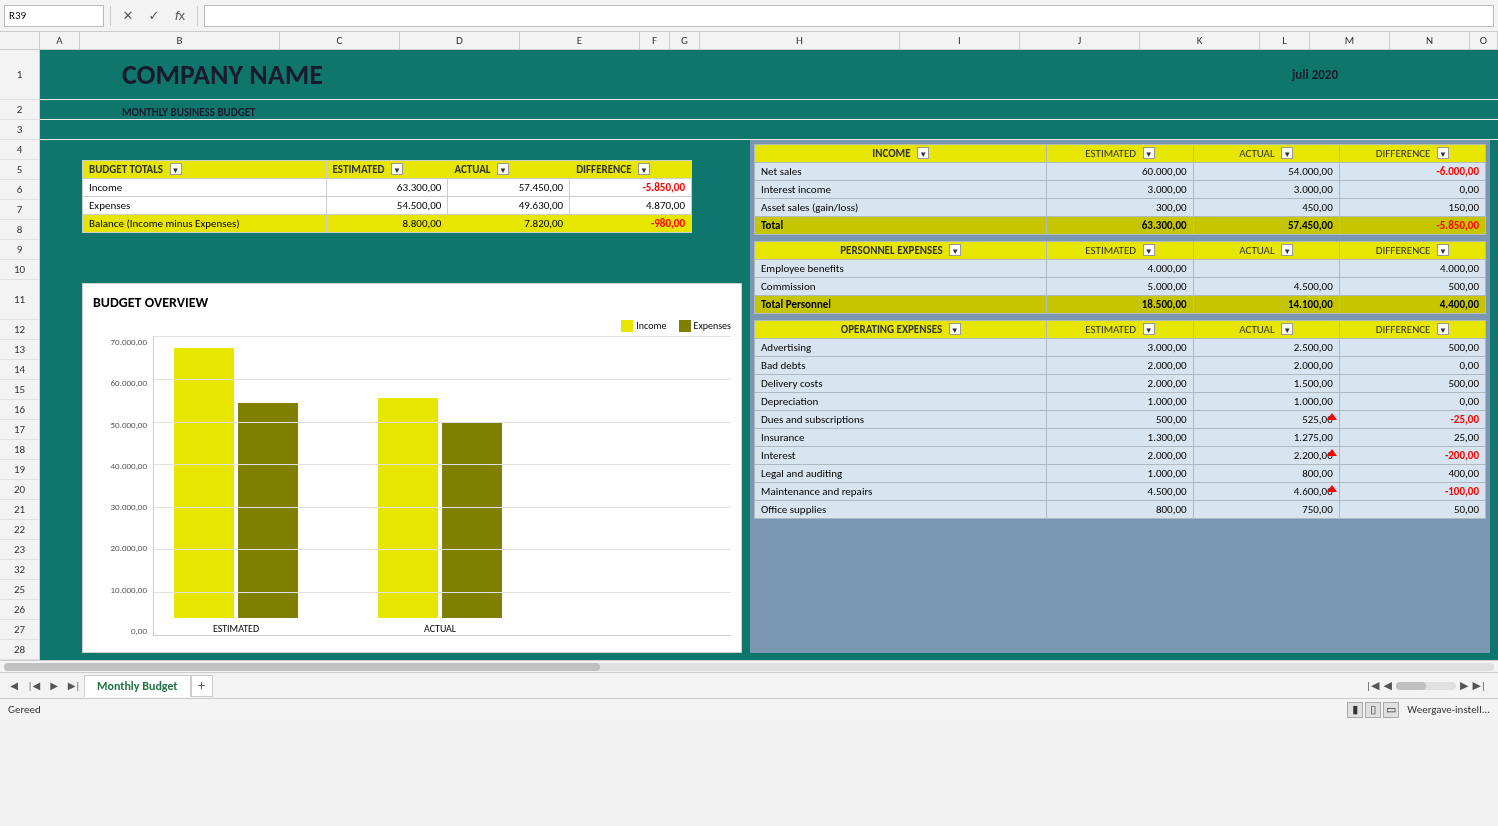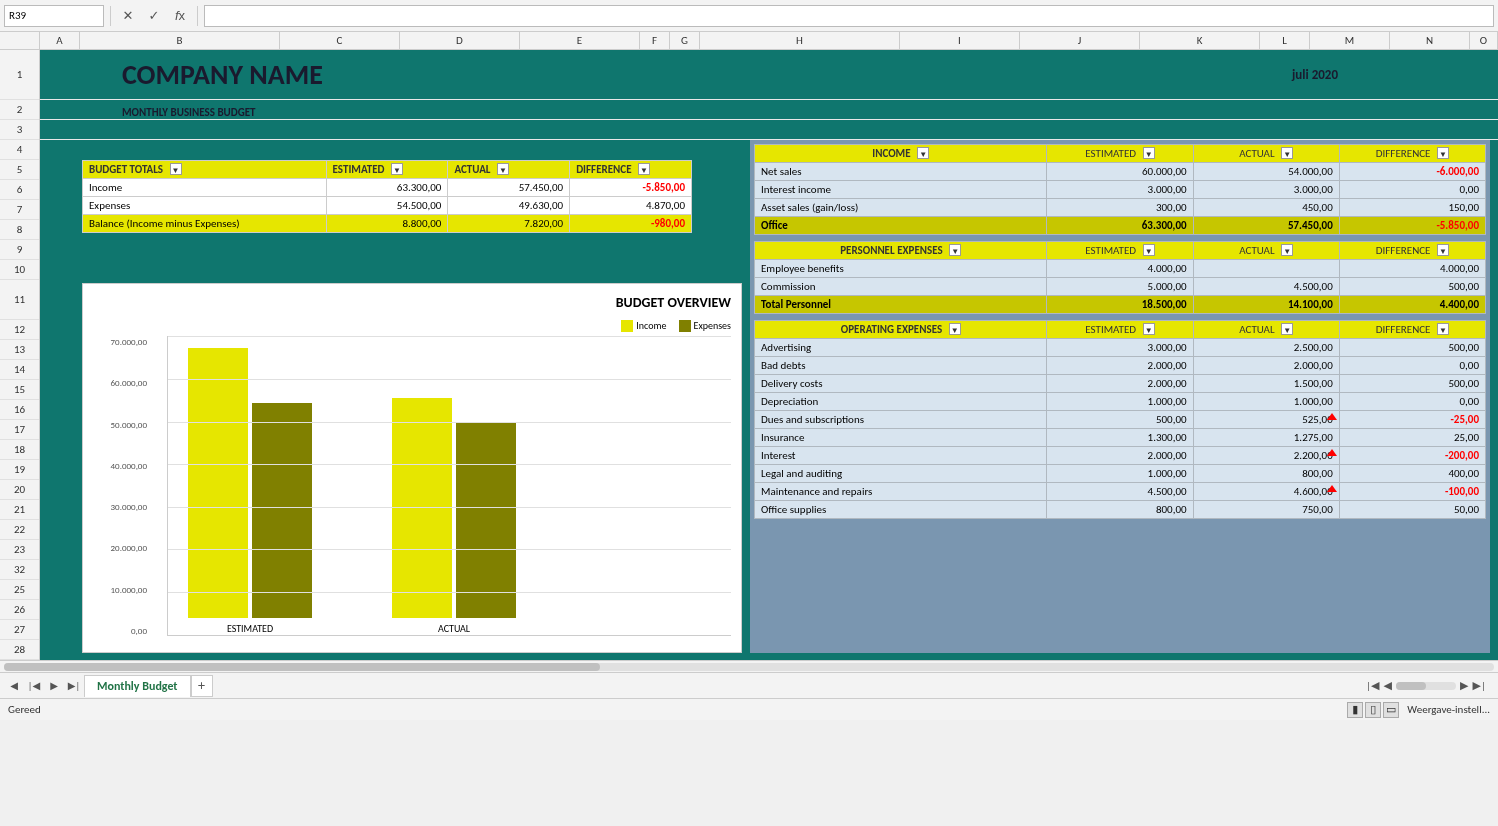--- a/index.html
+++ b/index.html
@@ -163,40 +163,39 @@
 
     
     .chart-area {
       background: white;
       border: 1px solid #ccc;
       padding: 10px;
       margin-top: 4px;
       height: 380px;
     }
     .chart-title {
-      text-align: right;
+      text-align: left;
       font-size: 14px;
       font-weight: bold;
       margin-bottom: 8px;
     }
     .chart-legend {
       display: flex;
       gap: 12px;
       justify-content: flex-end;
       font-size: 10px;
       margin-bottom: 4px;
     }
     .legend-item { display: flex; align-items: center; gap: 3px; }
     .legend-box { width: 12px; height: 12px; }
 
     .chart-inner {
       display: flex;
       height: 300px;
       position: relative;
-      gap: 14px;
     }
     .y-axis {
       display: flex;
       flex-direction: column;
       justify-content: space-between;
       align-items: flex-end;
       padding-right: 6px;
       font-size: 9px;
       color: #555;
       width: 60px;
@@ -560,21 +559,21 @@
                 <td>3.000,00</td>
                 <td>0,00</td>
               </tr>
               <tr>
                 <td class="label-cell">Asset sales (gain/loss)</td>
                 <td>300,00</td>
                 <td>450,00</td>
                 <td>150,00</td>
               </tr>
               <tr class="total-row">
-                <td class="label-cell">Office</td>
+                <td class="label-cell">Total</td>
                 <td>63.300,00</td>
                 <td>57.450,00</td>
                 <td class="negative">-5.850,00</td>
               </tr>
             </tbody>
           </table>
 
           <table class="right-table" style="margin-bottom:6px;">
             <thead>
               <tr>

